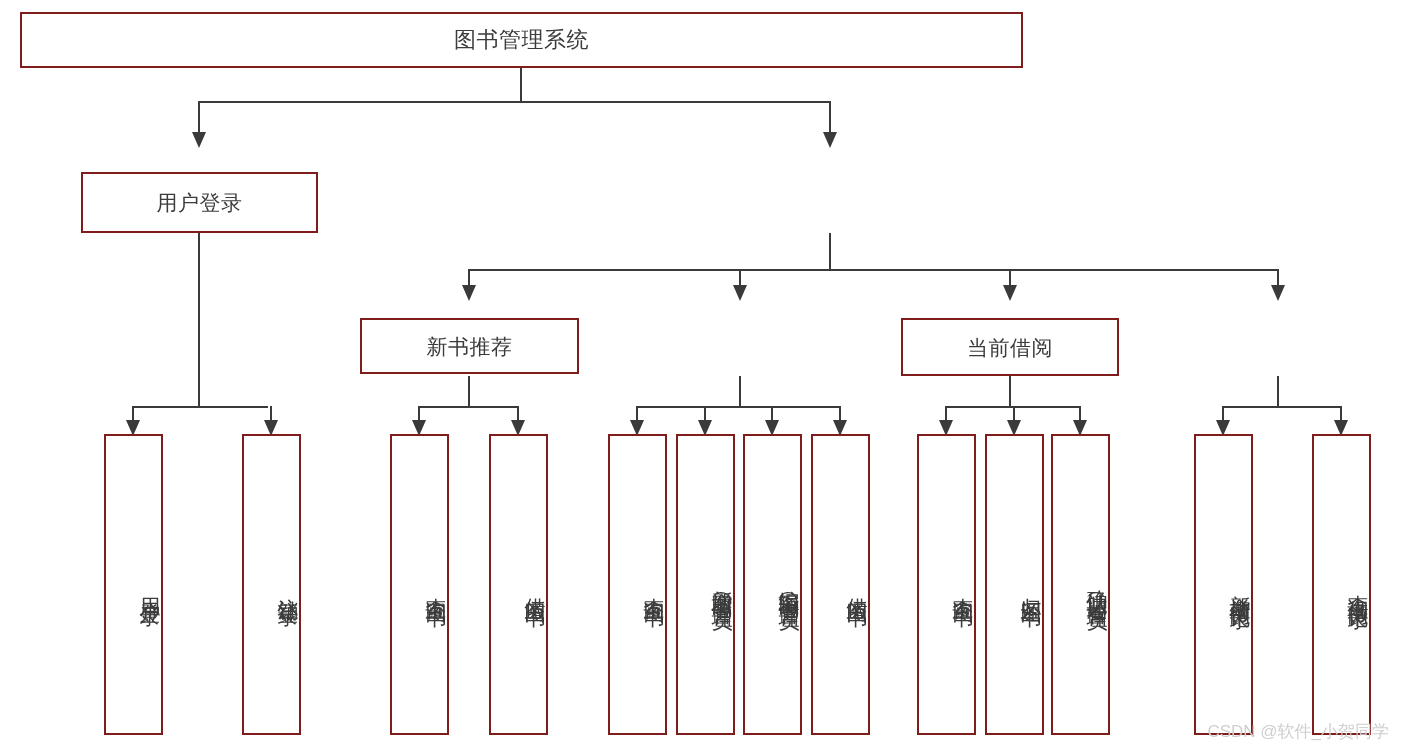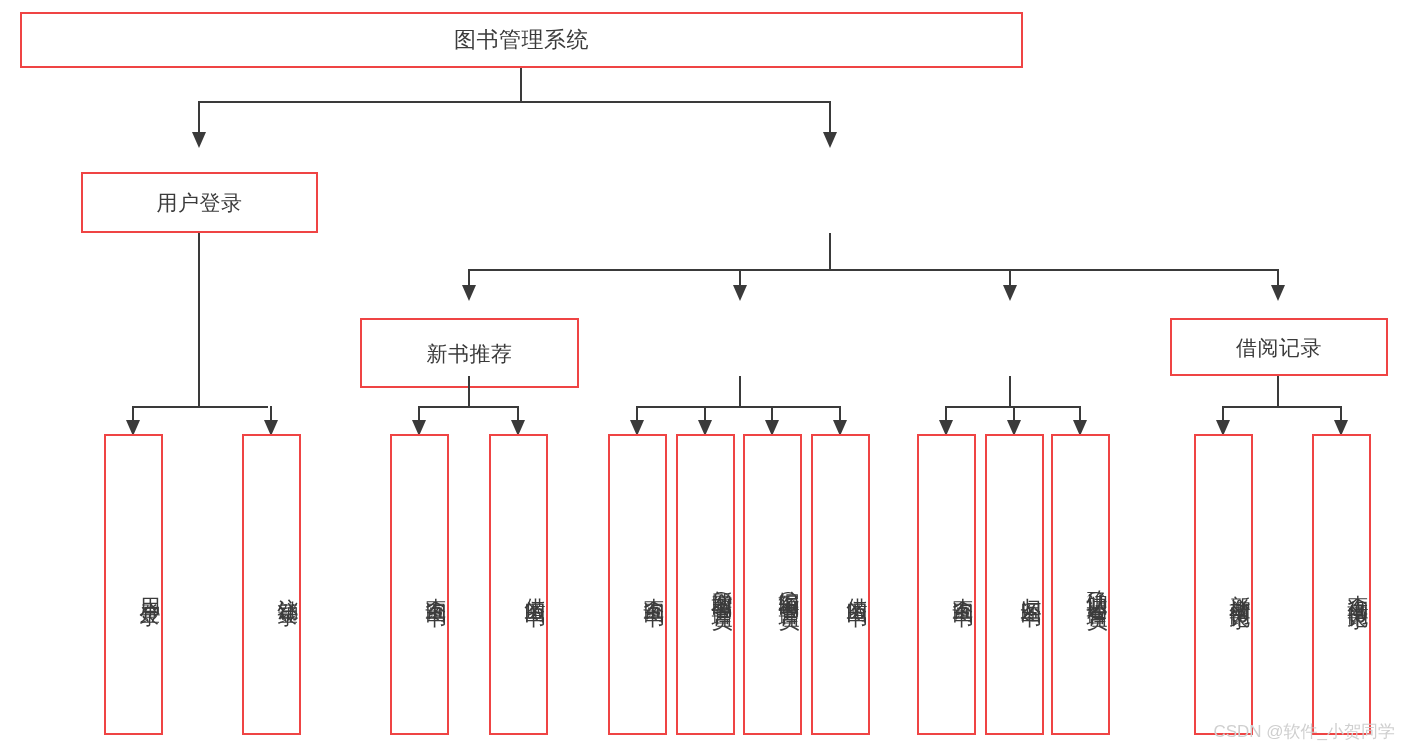--- a/index.html
+++ b/index.html
@@ -11,21 +11,21 @@
     color:#3b3b3b;
     overflow:hidden;
   }
   #diagram{position:relative;width:1405px;height:747px;}
 
   
   .node{
     position:absolute;
     box-sizing:border-box;
     background:#ffffff;
-    border:2px solid #ef4444;
+    border:2px solid #7f1d1d;
     display:flex;
     align-items:center;
     justify-content:center;
     color:#3b3b3b;
     letter-spacing:.5px;
   }
   .node.h{                       
     font-size:21px;
     line-height:1;
   }
@@ -49,21 +49,21 @@
     position:absolute;
     width:0;height:0;
     border-left:7px solid transparent;
     border-right:7px solid transparent;
     border-top:16px solid #3a3a3a;
   }
 
   
   #watermark{
     position:absolute;
-    right:10px;bottom:4px;
+    right:16px;bottom:4px;
     font-size:17px;
     color:#cfcfcf;
     white-space:nowrap;
     pointer-events:none;
   }
 </style>
 </head>
 <body>
 
 <div id="diagram">
@@ -96,22 +96,22 @@
 
   <div class="ln v" style="left:739px;top:269px;width:2px;height:20px;"></div>
   <div class="arrow" style="left:733px;top:285px;"></div>
 
   <div class="ln v" style="left:1009px;top:269px;width:2px;height:20px;"></div>
   <div class="arrow" style="left:1003px;top:285px;"></div>
 
   <div class="ln v" style="left:1277px;top:269px;width:2px;height:20px;"></div>
   <div class="arrow" style="left:1271px;top:285px;"></div>
 
-  <div class="node h" style="left:360px;top:318px;width:219px;height:70px;">新书推荐</div>
-  <div class="node h" style="left:1170px;top:318px;width:218px;height:58px;">借阅记录</div>
+  <div class="node h" style="left:360px;top:318px;width:219px;height:56px;">新书推荐</div>
+  <div class="node h" style="left:901px;top:318px;width:218px;height:58px;">当前借阅</div>
 
   <div class="ln v" style="left:468px;top:376px;width:2px;height:31px;"></div>
   <div class="ln h" style="left:418px;top:406px;width:101px;height:2px;"></div>
   <div class="ln v" style="left:418px;top:406px;width:2px;height:18px;"></div>
   <div class="arrow" style="left:412px;top:420px;"></div>
   <div class="ln v" style="left:517px;top:406px;width:2px;height:18px;"></div>
   <div class="arrow" style="left:511px;top:420px;"></div>
 
   <div class="ln v" style="left:739px;top:376px;width:2px;height:31px;"></div>
   <div class="ln h" style="left:636px;top:406px;width:205px;height:2px;"></div>

